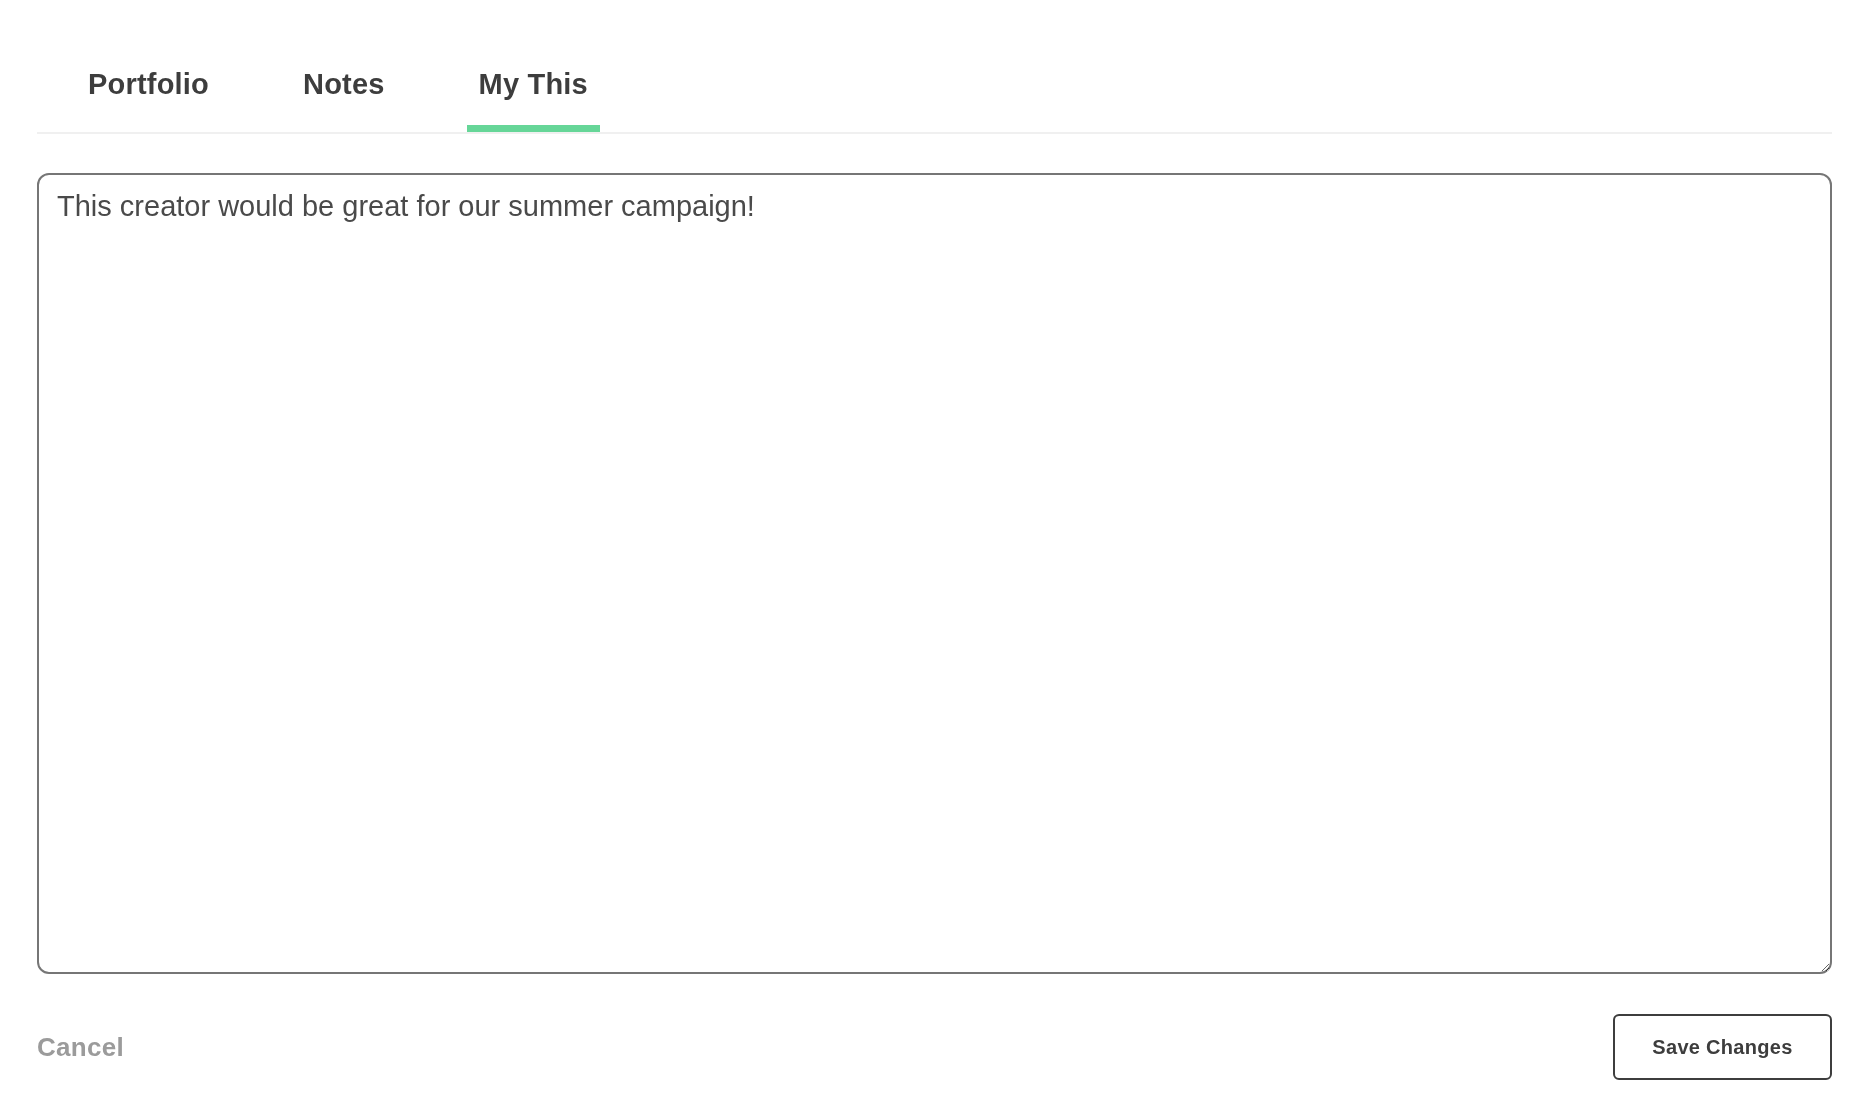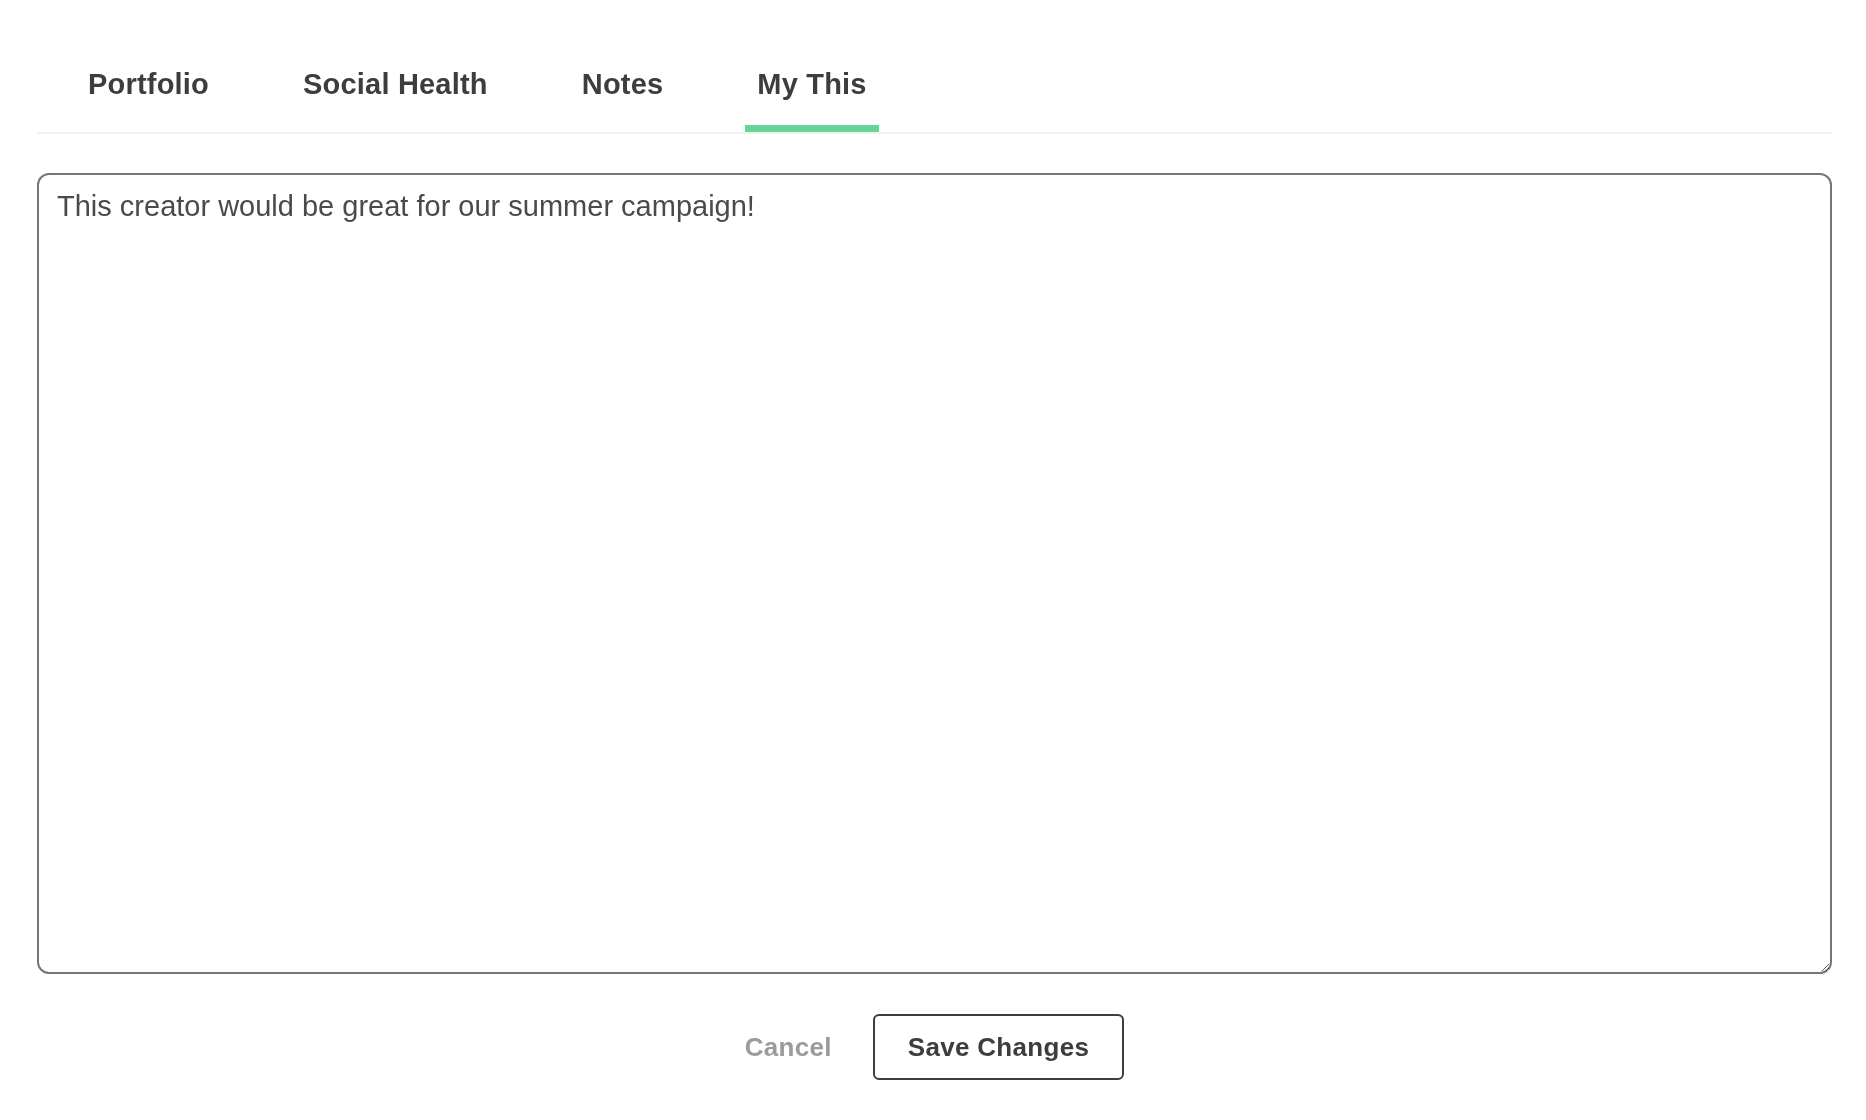--- a/index.html
+++ b/index.html
@@ -74,21 +74,21 @@
     font-size: 29px;
     line-height: 1.3;
     color: var(--note-text);
     resize: both;
     outline: none;
   }
   
   .footer {
     margin-top: 40px;
     display: flex;
-    justify-content: center;
+    justify-content: space-between;
     align-items: center;
     column-gap: 41px;
   }
   .cancel-btn {
     background: none;
     border: none;
     font-family: "Liberation Sans", "DejaVu Sans", sans-serif;
     font-size: 26px;
     font-weight: bold;
     color: var(--cancel-text);
@@ -96,35 +96,34 @@
     letter-spacing: 0.3px;
   }
   .save-btn {
     height: 66px;
     min-width: 219px;
     padding: 0 33px;
     background: #ffffff;
     border: 2px solid var(--button-border);
     border-radius: 6px;
     font-family: "Liberation Sans", "DejaVu Sans", sans-serif;
-    font-size: 26px;
+    font-size: 20px;
     font-weight: bold;
     color: var(--button-text);
     cursor: pointer;
     letter-spacing: 0.3px;
   }
 </style>
 </head>
 <body>
 
 <div class="page">
 
   <nav class="tabs">
     <button class="tab">Portfolio</button>
-    <button class="tab">Social Health</button>
     <button class="tab">Notes</button>
     <button class="tab active">My This</button>
   </nav>
 
   <textarea class="notes" spellcheck="false" style="">This creator would be great for our summer campaign!</textarea>
 
   <div class="footer">
     <button class="cancel-btn">Cancel</button>
     <button class="save-btn">Save Changes</button>
   </div>

